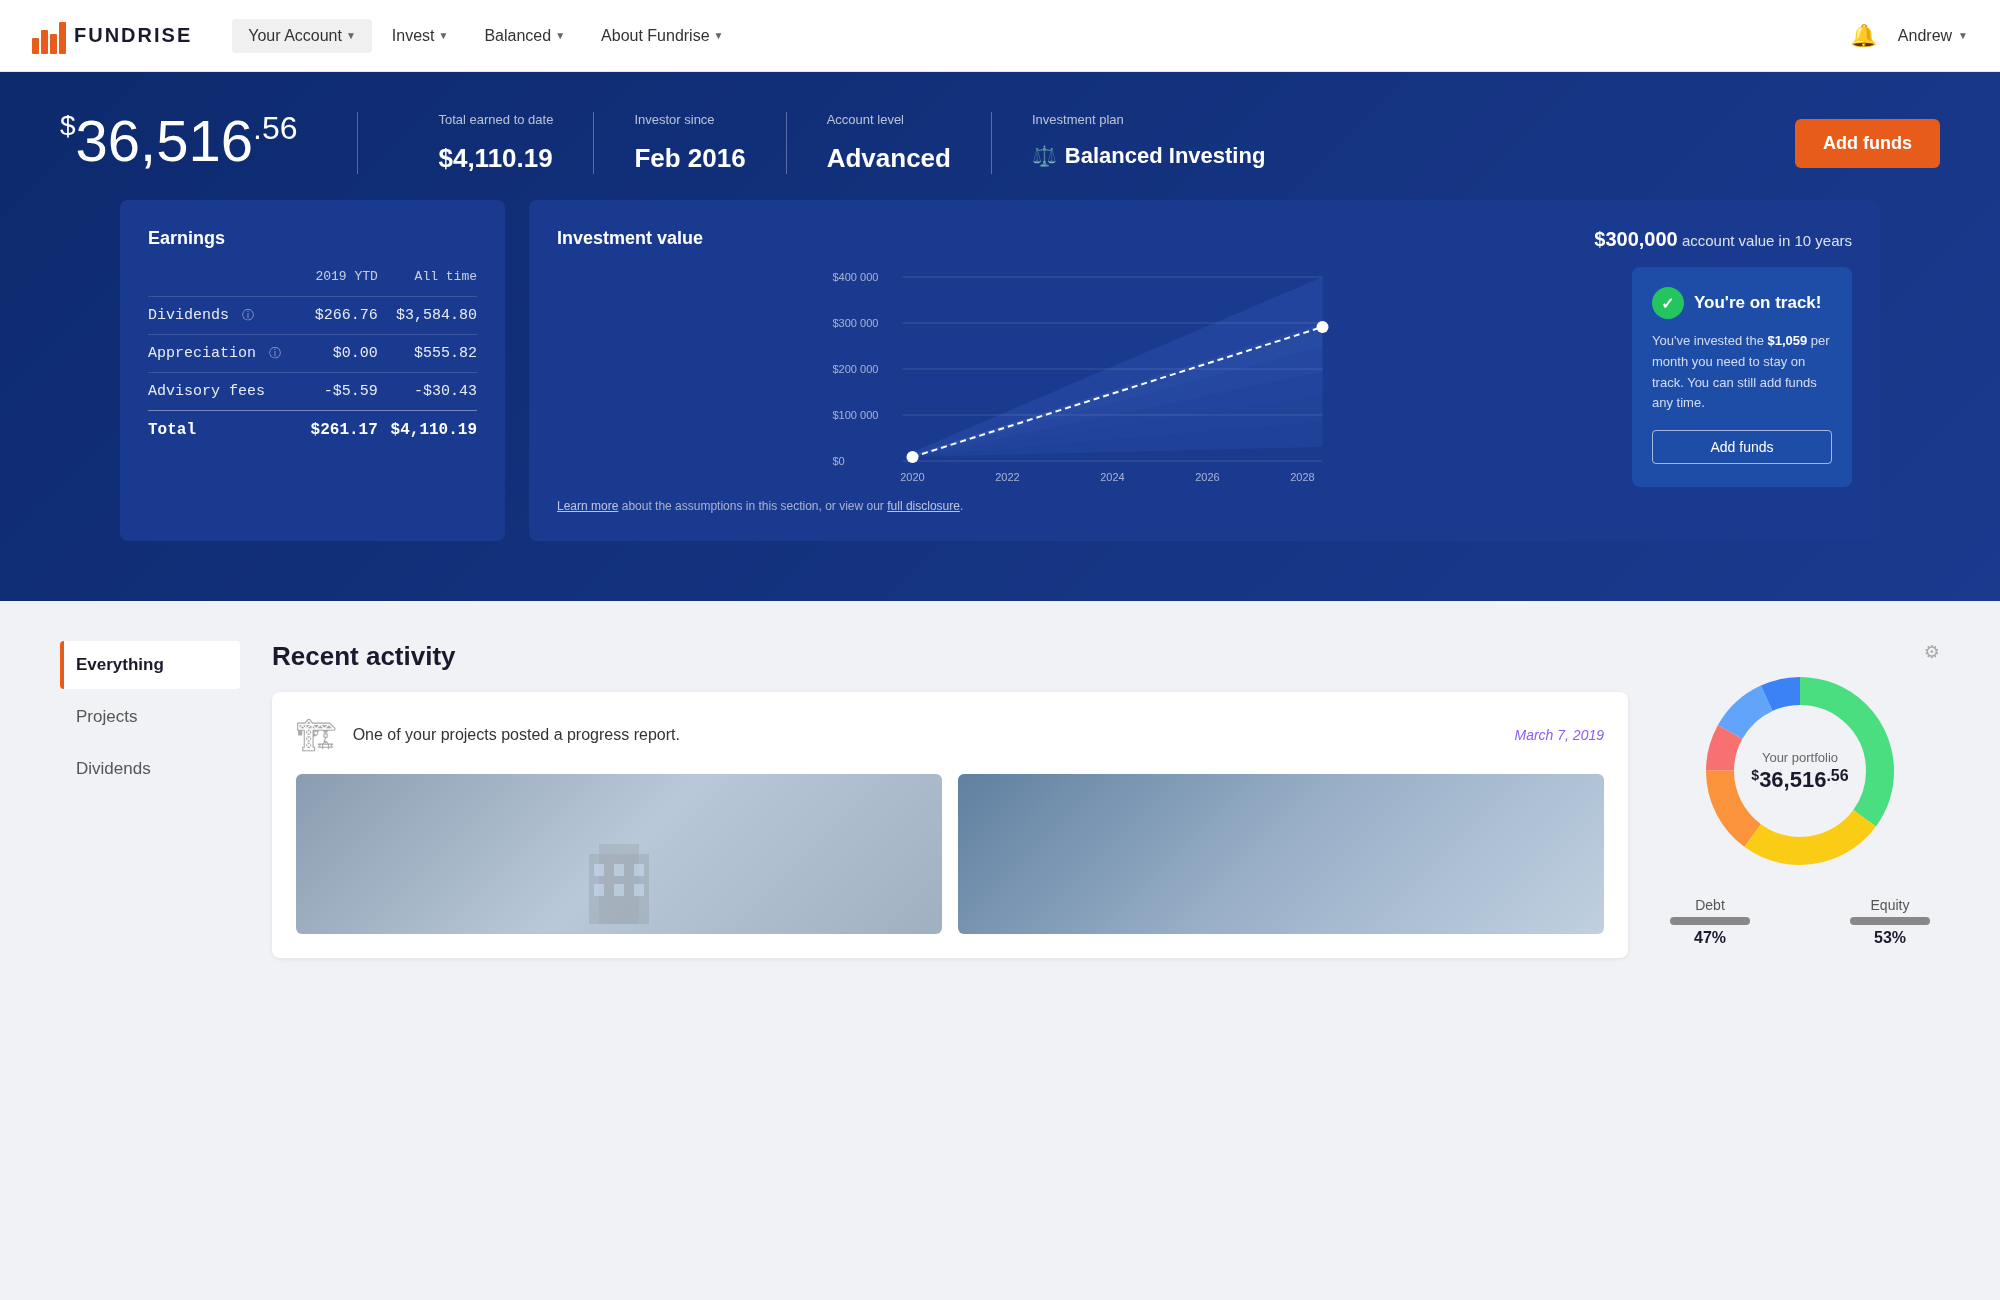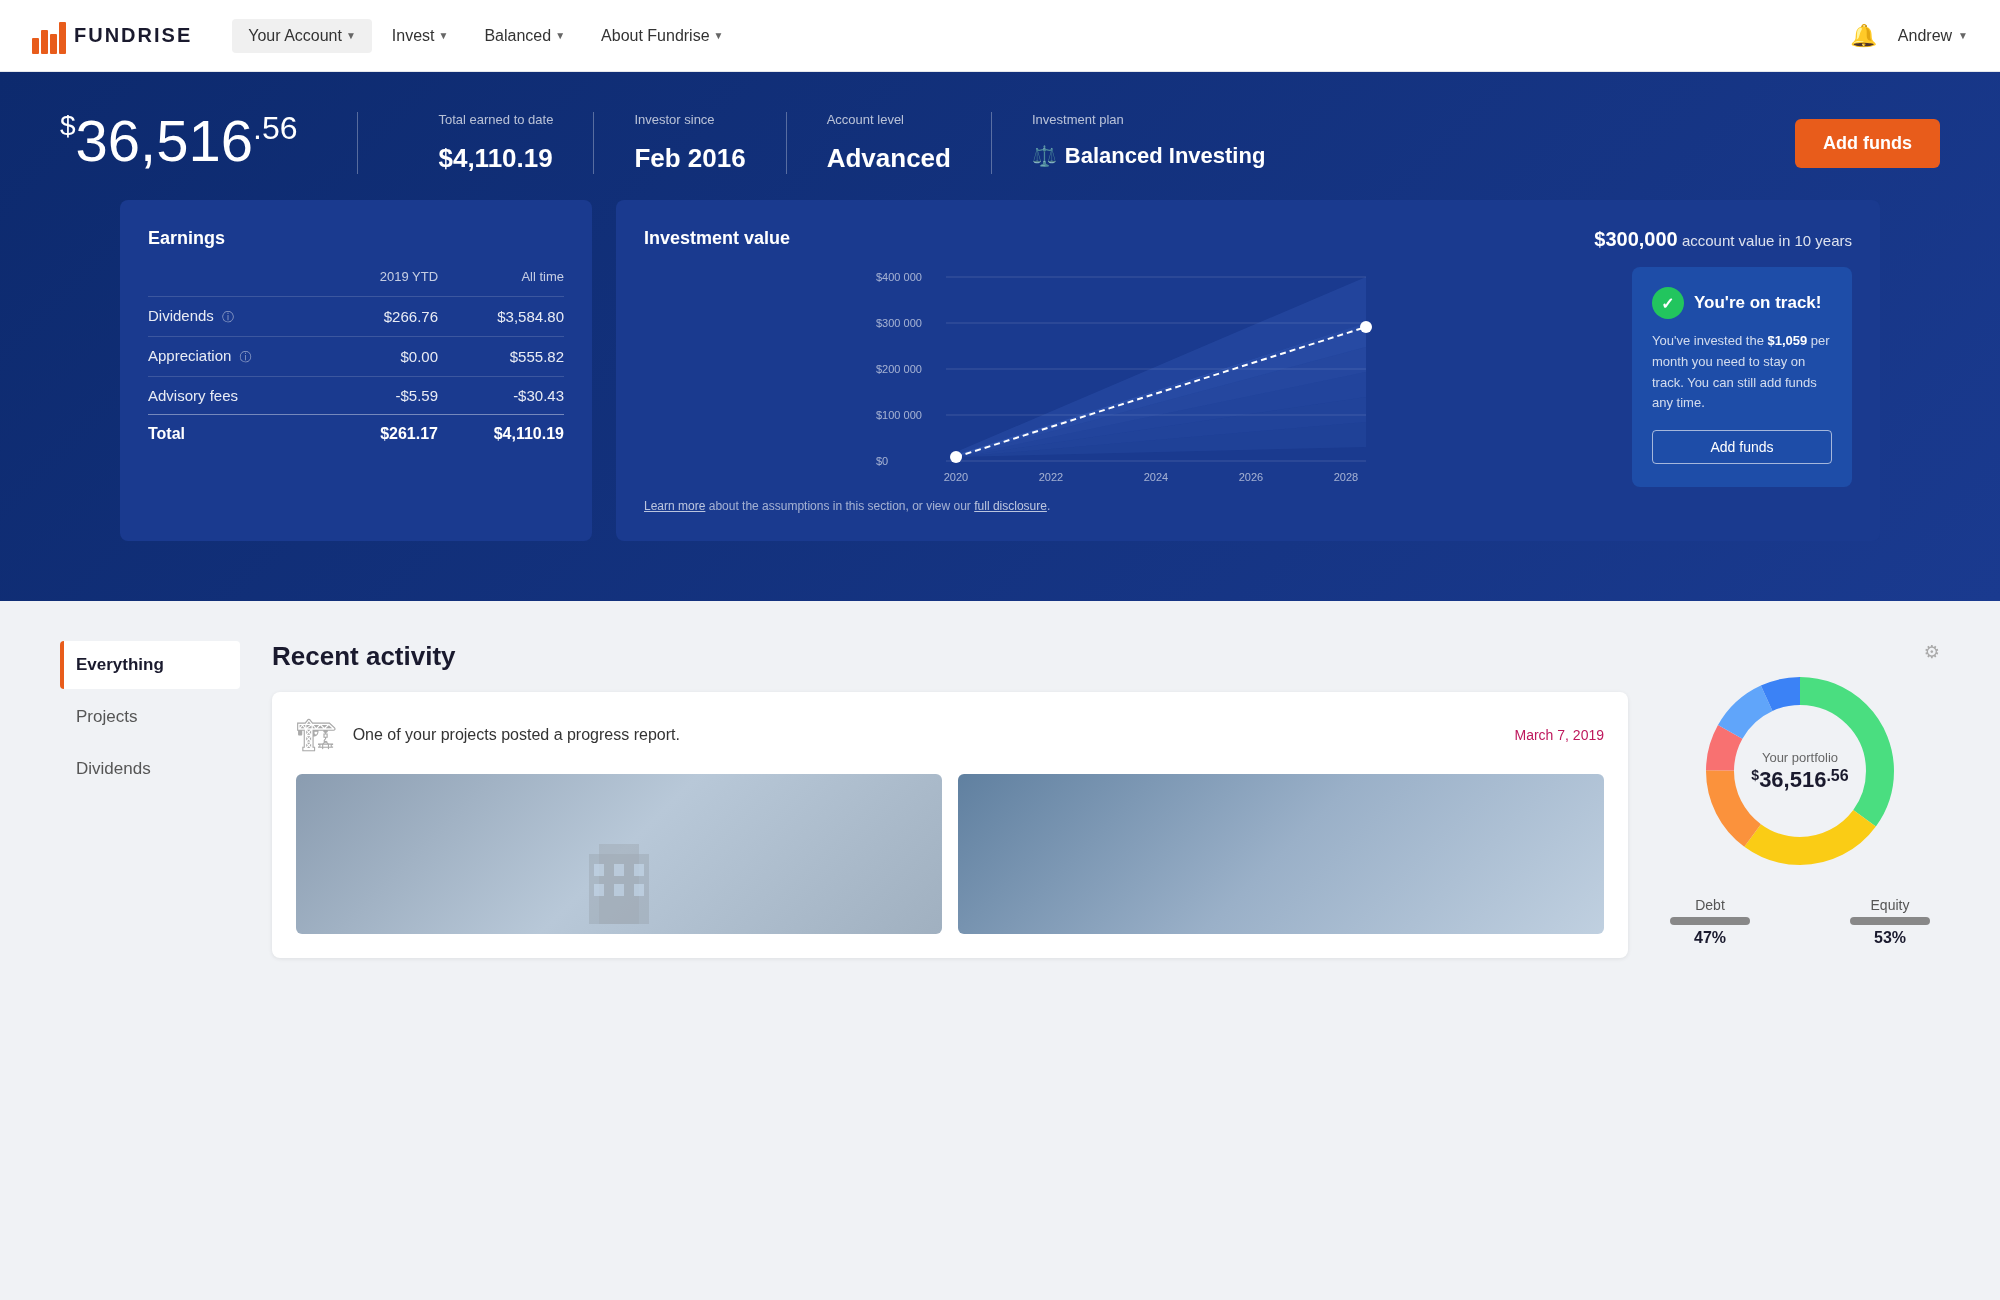--- a/index.html
+++ b/index.html
@@ -52,24 +52,24 @@
       font-size: 18px; font-weight: 600; border-radius: 6px; cursor: pointer;
       white-space: nowrap; margin-left: auto; align-self: center;
     }
 
     
     .cards-row { display: flex; gap: 24px; padding: 0 60px; margin-top: -10px; }
 
     
     .earnings-card {
       background: #1a3a8f; border-radius: 8px; padding: 28px;
-      color: white; width: 472px; flex-shrink: 0;
+      color: white; width: 385px; flex-shrink: 0;
     }
     .card-title { font-size: 18px; font-weight: 600; margin-bottom: 20px; }
-    .earnings-table { width: 100%; border-collapse: collapse; }
+    .earnings-table { width: 100%; border-collapse: collapse; font-family: Liberation Mono, monospace; }
     .earnings-table th {
       text-align: right; font-size: 13px; color: rgba(255,255,255,0.75);
       font-weight: 500; padding-bottom: 12px;
     }
     .earnings-table th:first-child { text-align: left; }
     .earnings-table td {
       padding: 10px 0; font-size: 15px; color: rgba(255,255,255,0.9);
       border-top: 1px solid rgba(255,255,255,0.15); text-align: right;
     }
     .earnings-table td:first-child { text-align: left; }
@@ -130,21 +130,21 @@
     
     .main-content { flex: 1; }
     .section-title { font-size: 26px; font-weight: 700; color: #1a1a2e; margin-bottom: 20px; }
     .activity-card {
       background: white; border-radius: 8px; padding: 24px;
       box-shadow: 0 1px 4px rgba(0,0,0,0.08);
     }
     .activity-header { display: flex; align-items: center; gap: 16px; margin-bottom: 20px; }
     .activity-icon { font-size: 32px; color: #aaa; }
     .activity-text { font-size: 16px; color: #333; flex: 1; }
-    .activity-date { font-size: 14px; color: #be185d; }
+    .activity-date { font-size: 14px; color: #8b5cf6; font-style: italic; }
     .activity-images { display: flex; gap: 16px; }
     .activity-img {
       flex: 1; height: 160px; border-radius: 6px; overflow: hidden;
       background: #c8d4e0;
     }
     .img-placeholder-left {
       width: 100%; height: 100%;
       background: linear-gradient(135deg, #8a9cb0 0%, #b8c8d8 50%, #a0b0c0 100%);
       display: flex; align-items: flex-end; justify-content: center;
       padding-bottom: 10px;

